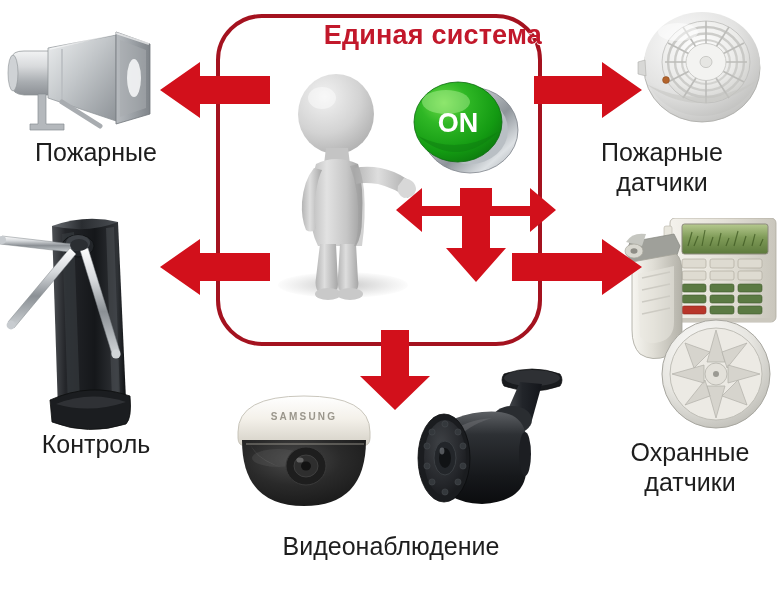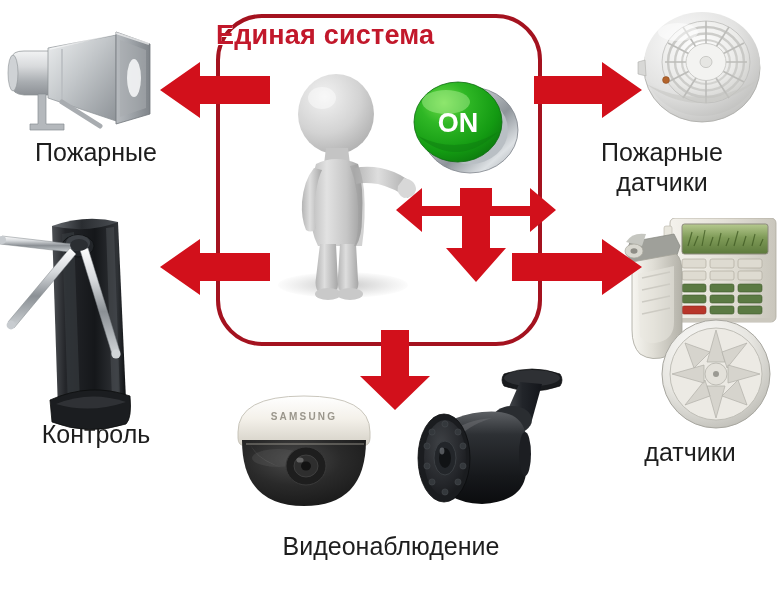--- a/index.html
+++ b/index.html
@@ -29,41 +29,41 @@
     border-radius: 46px;
     box-sizing: border-box;
     background: transparent;
     z-index: 2;
   }
   .frame-title {
     position: absolute;
     left: 216px;
     top: 20px;
     width: 326px;
-    text-align: left;
+    text-align: right;
     font-size: 27px;
     font-weight: bold;
     color: #C2182B;
     letter-spacing: 0.2px;
     z-index: 6;
     text-shadow: 0 1px 0 #ffffff;
   }
 
   
   .label {
     position: absolute;
     font-size: 25px;
     color: #1d1d1d;
     line-height: 1.18;
     text-align: center;
     z-index: 7;
   }
   #label-audio   { left: 2px;   top: 138px; width: 188px; }
   #label-fire    { left: 570px; top: 138px; width: 184px; }
-  #label-access  { left: 2px;   top: 420px; width: 188px; }
+  #label-access  { left: 2px;   top: 430px; width: 188px; }
   #label-guard   { left: 598px; top: 438px; width: 184px; }
   #label-video   { left: 226px; top: 532px; width: 330px; }
 
   
   .arrow {
     position: absolute;
     z-index: 5;
   }
   .arrow svg { display: block; }
 
@@ -563,20 +563,21 @@
   <div class="label" id="label-fire">
     <div>Пожарные</div>
     <div>датчики</div>
   </div>
 
   <div class="label" id="label-access">
     <div>Контроль</div>
   </div>
 
   <div class="label" id="label-guard">
+    <div>Охранные</div>
     <div>датчики</div>
   </div>
 
   <div class="label" id="label-video">
     <div>Видеонаблюдение</div>
   </div>
 
 </div>
 
 </body></html>

